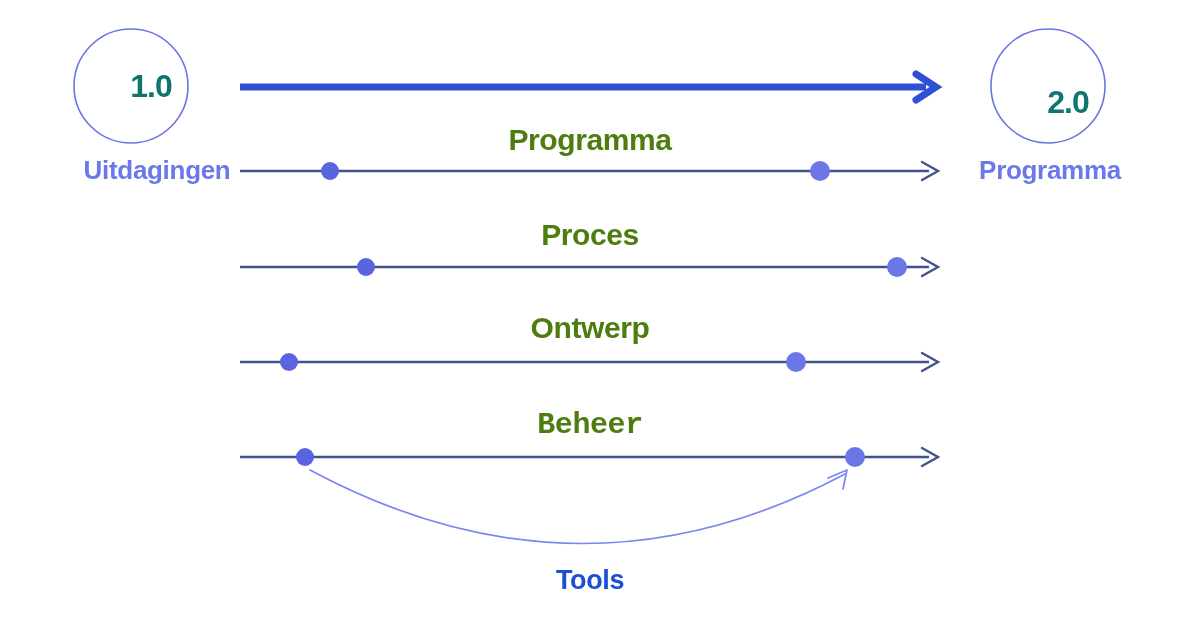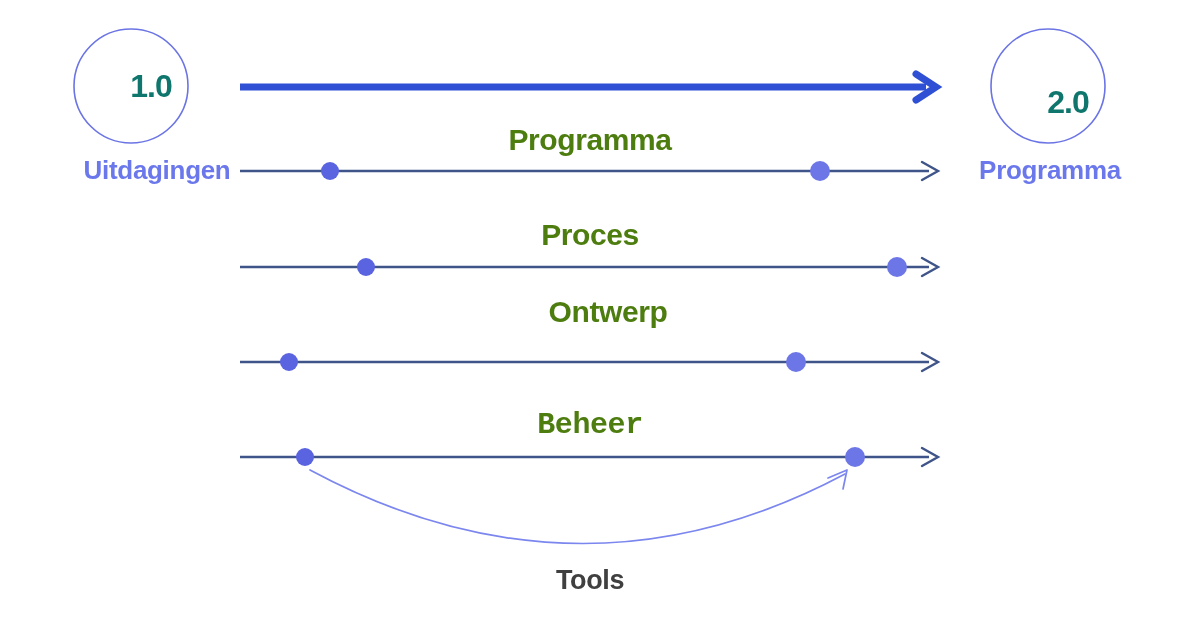--- a/index.html
+++ b/index.html
@@ -51,21 +51,21 @@
   .track-label {
     font-size: 30px;
     font-weight: bold;
     color: #4d7c0f;
     transform: translate(-50%, -50%);
     letter-spacing: -0.4px;
   }
   .tools-label {
     font-size: 27px;
     font-weight: bold;
-    color: #404040;
+    color: #1d4ed8;
     transform: translate(-50%, -50%);
     letter-spacing: -0.4px;
   }
 </style>
 </head>
 <body>
 
 <div id="stage">
 
   <svg id="diagram-svg" viewBox="0 0 1188 639">
@@ -119,19 +119,19 @@
   <div class="txt endpoint-caption" style="left:114px; top:170px;margin-left:43px;">Uitdagingen</div>
 
   <div class="txt stage-number" style="left:1048px; top:102px;">2.0</div>
 
   <div class="txt endpoint-caption" style="left:1050px; top:170px;">Programma</div>
 
   <div class="txt track-label" style="left:590px; top:140px;">Programma</div>
 
   <div class="txt track-label" style="left:590px; top:235px;">Proces</div>
 
-  <div class="txt track-label" style="left:590px; top:312px;margin-left:18px;">Ontwerp</div>
+  <div class="txt track-label" style="left:590px; top:328px;">Ontwerp</div>
 
   <div class="txt track-label" style="left:590px; top:425px;font-family:Liberation Mono, monospace;">Beheer</div>
 
   <div class="txt tools-label" style="left:590px; top:580px;">Tools</div>
 
 </div>
 
 </body></html>

